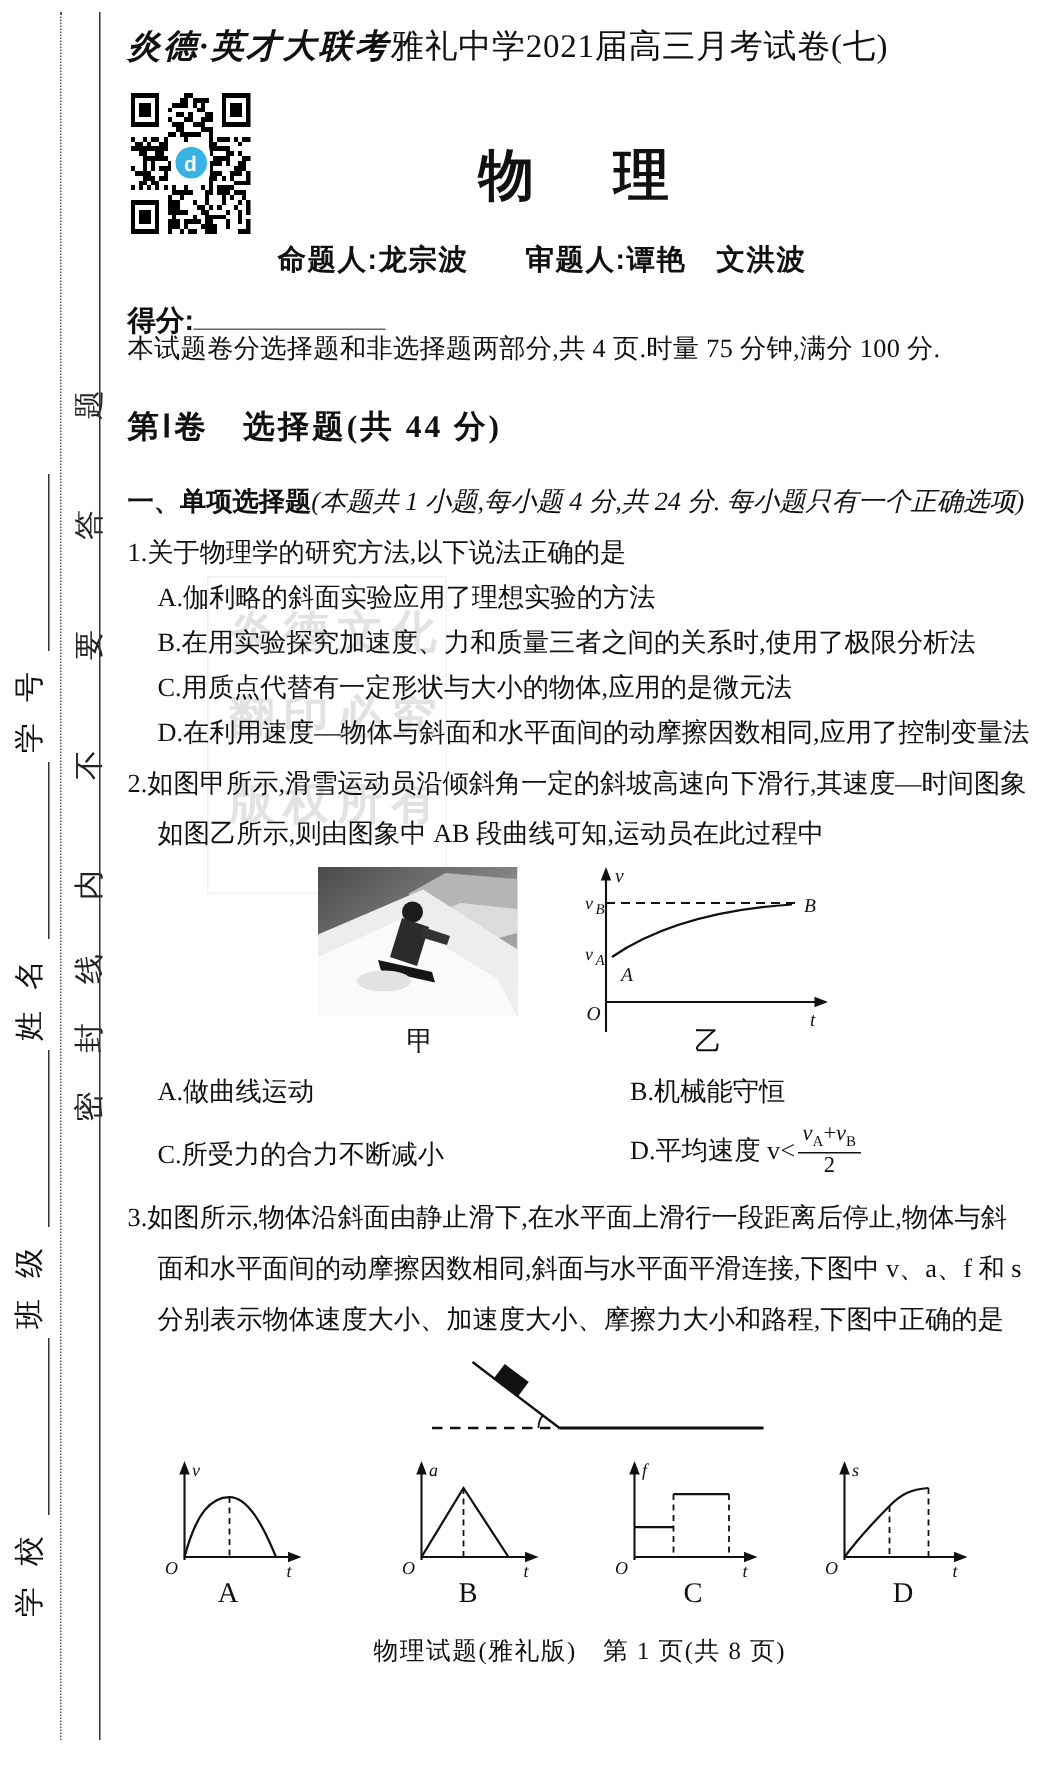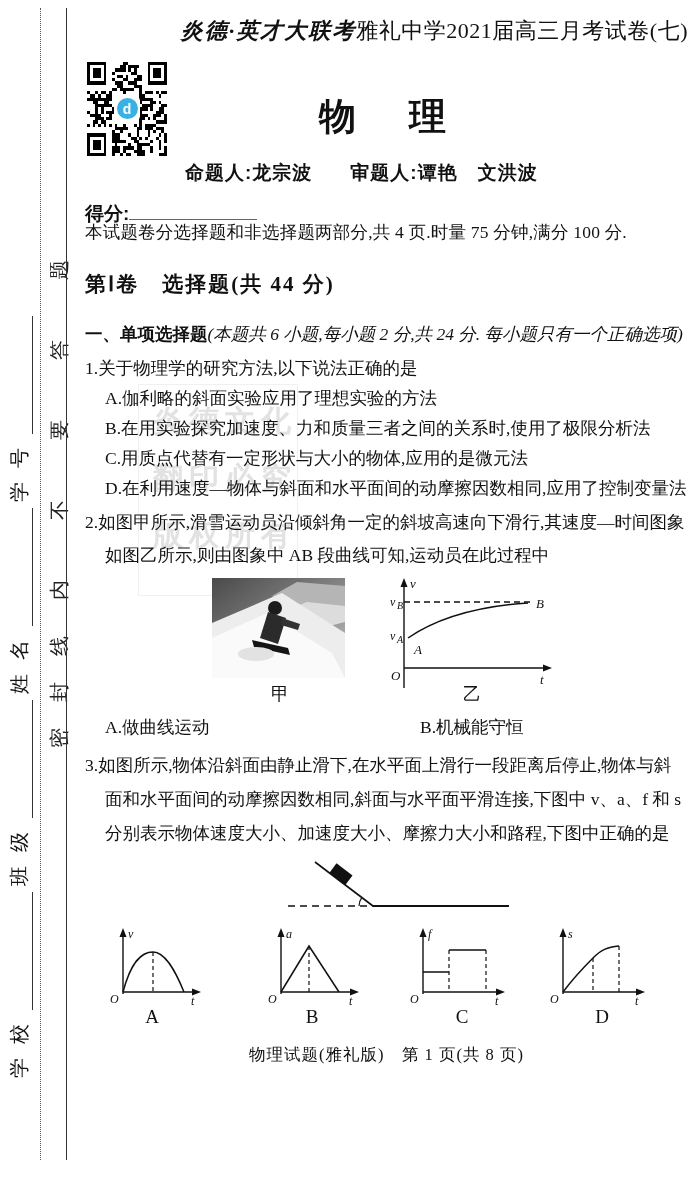--- a/index.html
+++ b/index.html
@@ -19,21 +19,21 @@
   .v-solid  { position:absolute; left:66px; top:8px; height:1152px; width:0; border-left:1.5px solid #333; }
 
   
   .watermark { position:absolute; left:138px; top:384px; width:160px; height:212px;
                border:1px solid #f0f0f0; color:#e2e2e2; font-size:30px; text-align:right;
                font-weight:bold; pointer-events:none; }
   .watermark div { margin-top:16px; letter-spacing:6px; }
 
   
   .content { position:absolute; left:85px; top:0; width:603px; }
-  .head-line { margin-top:16px; font-size:22px; text-align:right; white-space:nowrap; }
+  .head-line { margin-top:16px; font-size:22px; text-align:left; white-space:nowrap; }
   .head-series { font-weight:bold; font-style:italic; letter-spacing:2px; }
   .head-exam { letter-spacing:0.5px; }
 
   .title-row { position:relative; height:158px; }
   .qr { position:absolute; left:2px; top:16px; width:80px; height:94px; }
   .qr svg { width:100%; height:100%; }
   .qr-logo { position:absolute; left:27px; top:33px; width:26px; height:27px; background:#fff;
              border-radius:6px; display:flex; align-items:center; justify-content:center; }
   .qr-logo-circle { width:21px; height:21px; border-radius:50%; background:#38b2e3; color:#fff;
                     font-family:"Liberation Sans", sans-serif; font-weight:bold; font-size:14px;
@@ -419,21 +419,21 @@
       <div class="score-row">
         <span>得分:</span><span class="score-blank"></span>
       </div>
     </div>
 
     <p class="intro">本试题卷分选择题和非选择题两部分,共 4 页.时量 75 分钟,满分 100 分.</p>
 
     <div class="sec1-title">第Ⅰ卷　选择题(共 44 分)</div>
 
     <p class="sec-head">
-      <span class="bold">一、单项选择题</span><span class="kai">(本题共 6 小题,每小题 2 分,共 24 分. 每小题只有一个正确选项)</span>
+      <span class="bold">一、单项选择题</span><span class="kai">(本题共 1 小题,每小题 4 分,共 24 分. 每小题只有一个正确选项)</span>
     </p>
 
     <p class="stem">1.关于物理学的研究方法,以下说法正确的是</p>
     <p class="opt">A.伽利略的斜面实验应用了理想实验的方法</p>
     <p class="opt">B.在用实验探究加速度、力和质量三者之间的关系时,使用了极限分析法</p>
     <p class="opt">C.用质点代替有一定形状与大小的物体,应用的是微元法</p>
     <p class="opt">D.在利用速度—物体与斜面和水平面间的动摩擦因数相同,应用了控制变量法</p>
 
     <p class="stem stem-q2">2.如图甲所示,滑雪运动员沿倾斜角一定的斜坡高速向下滑行,其速度—时间图象如图乙所示,则由图象中 AB 段曲线可知,运动员在此过程中</p>
 
@@ -479,20 +479,26 @@
         </svg>
       </div>
       <div class="fig-cap cap-jia">甲</div>
       <div class="fig-cap cap-yi">乙</div>
     </div>
 
     <div class="opt-2col">
       <span class="col1">A.做曲线运动</span>
       <span class="col2">B.机械能守恒</span>
     </div>
+    <div class="opt-2col row-cd">
+      <span class="col1">C.所受力的合力不断减小</span>
+      <span class="col2">
+        <span>D.平均速度 v&lt;</span><span class="frac"><span class="fnum"><span class="var">v</span><sub>A</sub><span>+</span><span class="var">v</span><sub>B</sub></span><span class="fden">2</span></span>
+      </span>
+    </div>
 
     <p class="stem stem-q3">3.如图所示,物体沿斜面由静止滑下,在水平面上滑行一段距离后停止,物体与斜面和水平面间的动摩擦因数相同,斜面与水平面平滑连接,下图中 v、a、f 和 s 分别表示物体速度大小、加速度大小、摩擦力大小和路程,下图中正确的是</p>
 
     <div class="incline">
       <svg viewBox="0 0 235 64">
         <line x1="5" y1="50" x2="90" y2="50" stroke="#111" stroke-width="1.6" stroke-dasharray="7,5"></line>
         <line x1="90" y1="50" x2="226" y2="50" stroke="#111" stroke-width="2"></line>
         <line x1="32" y1="6" x2="90" y2="50" stroke="#111" stroke-width="1.6"></line>
         <polygon points="46.3,16.9 62.3,29 69.5,19.4 53.5,7.3" fill="#111"></polygon>
         <path d="M76,50 A14,14 0 0,1 78.8,41.6" fill="none" stroke="#111" stroke-width="1.2"></path>

